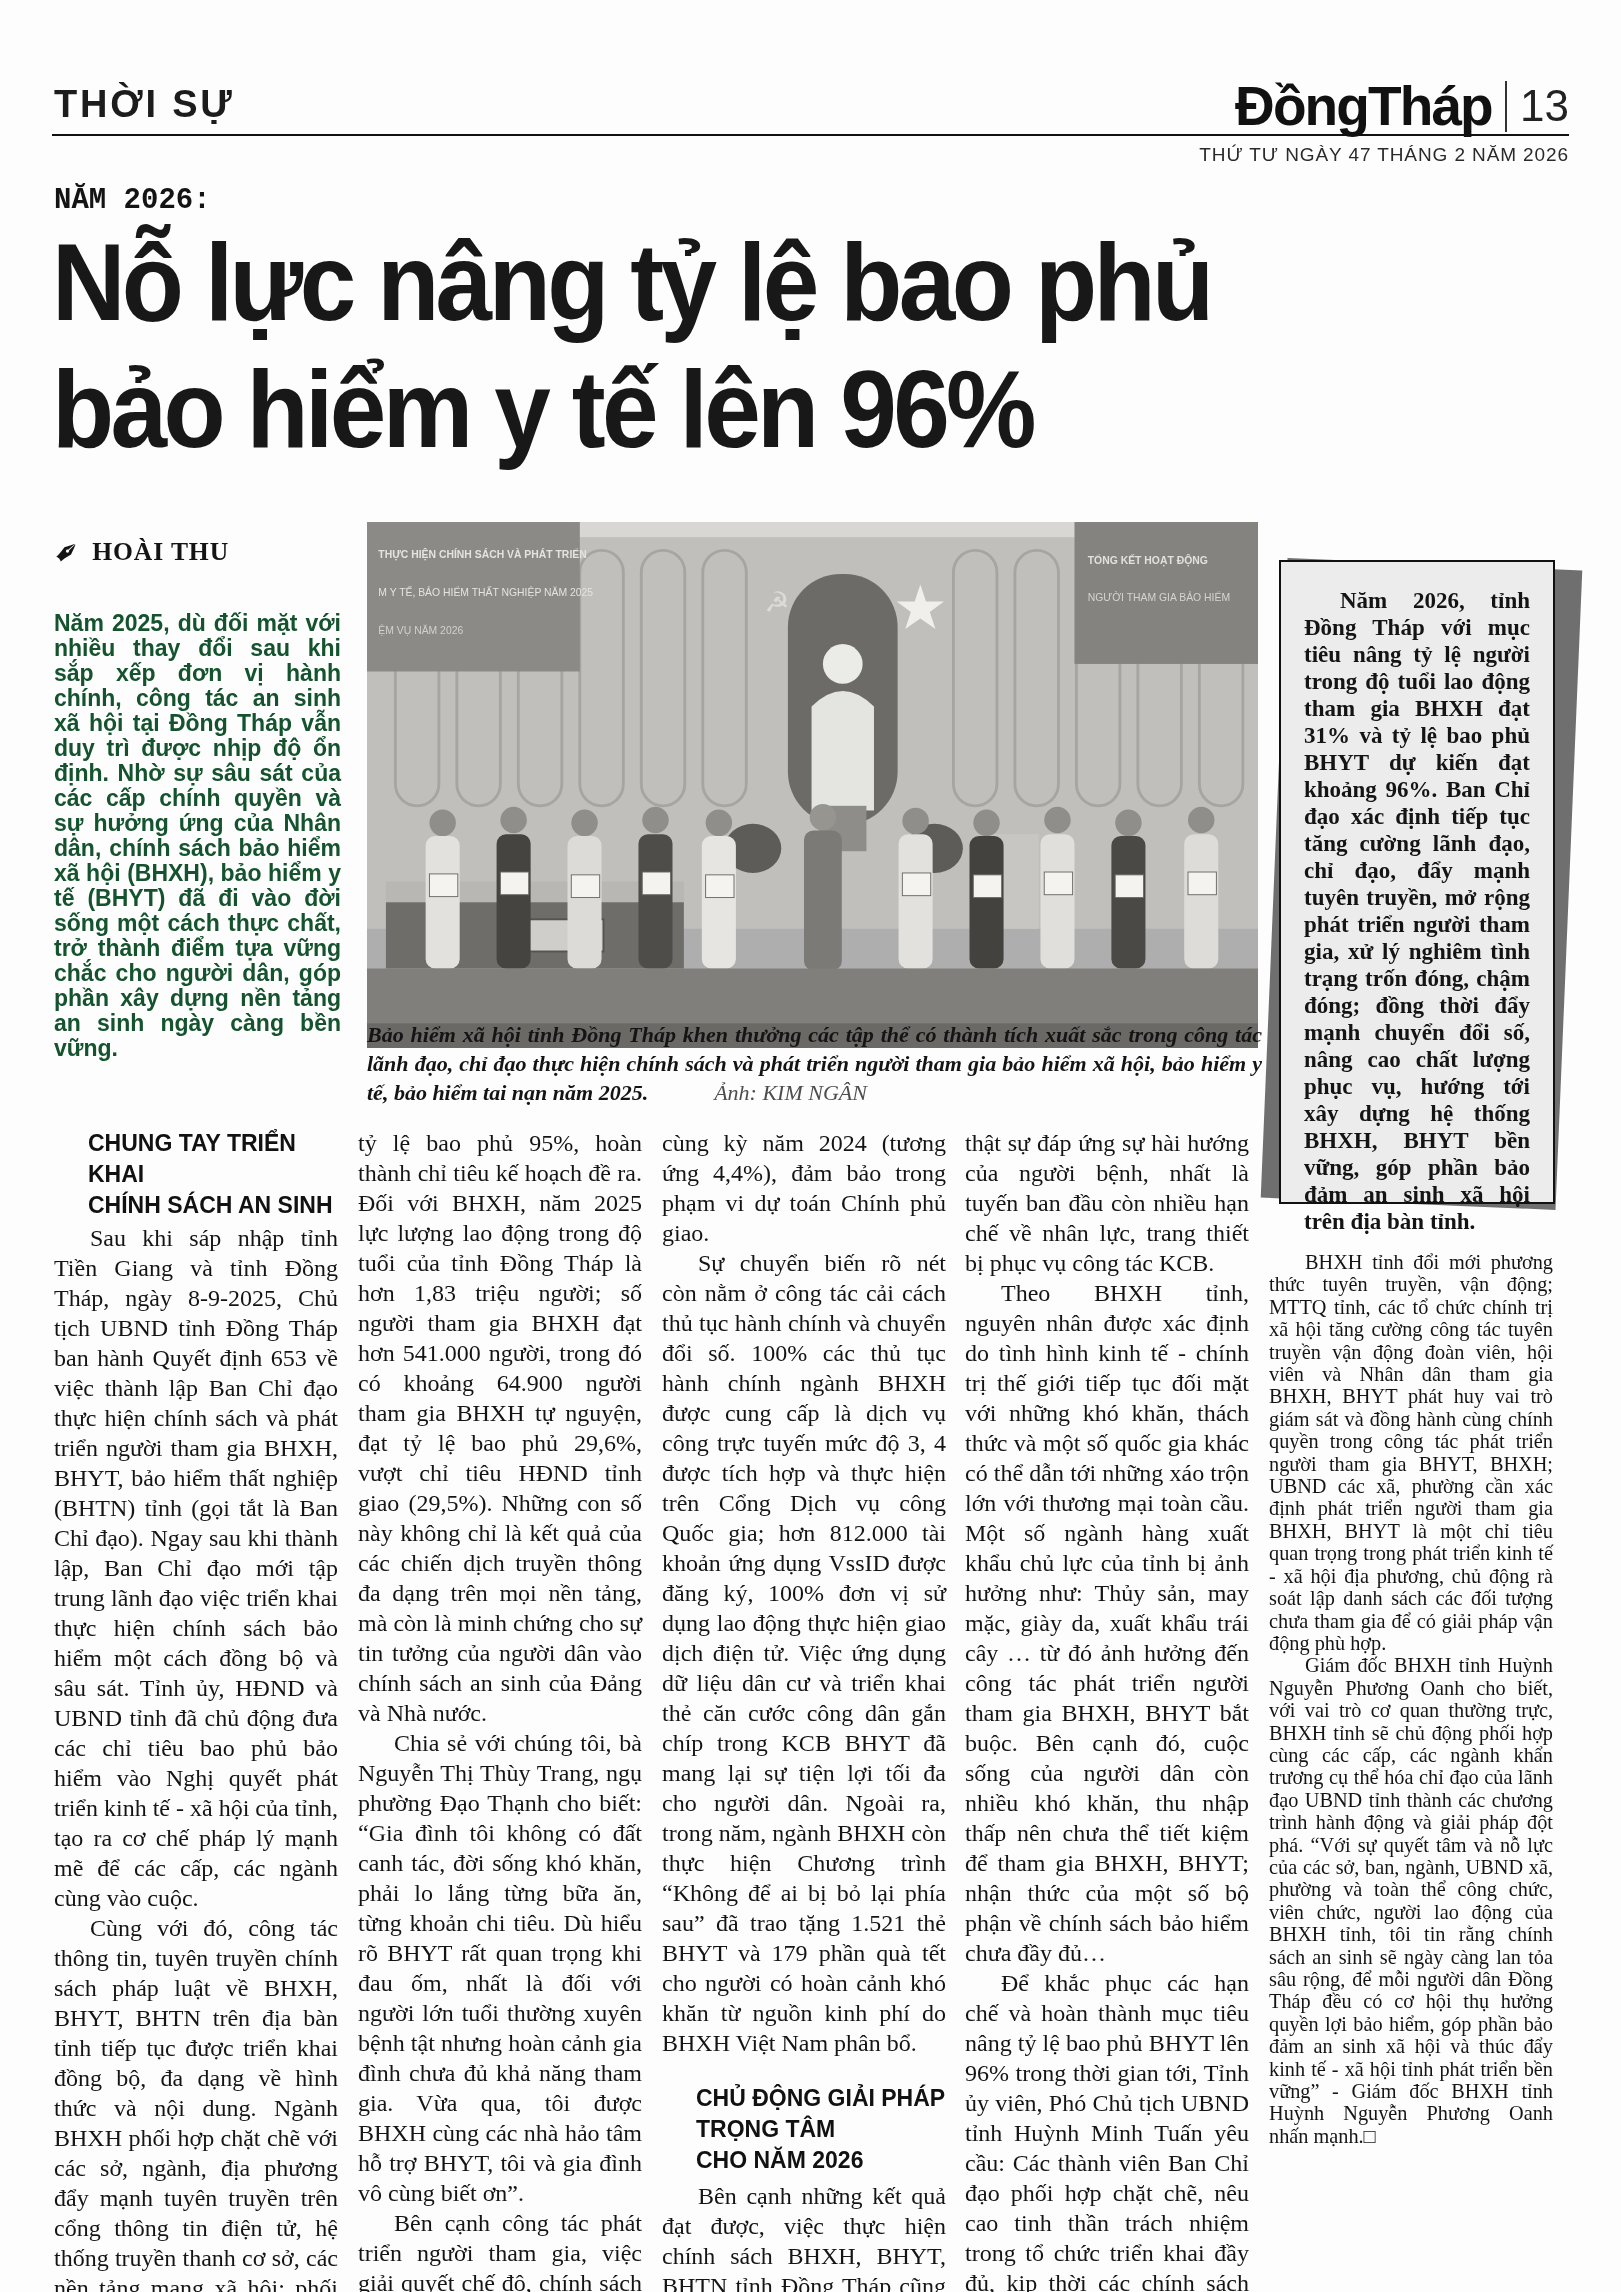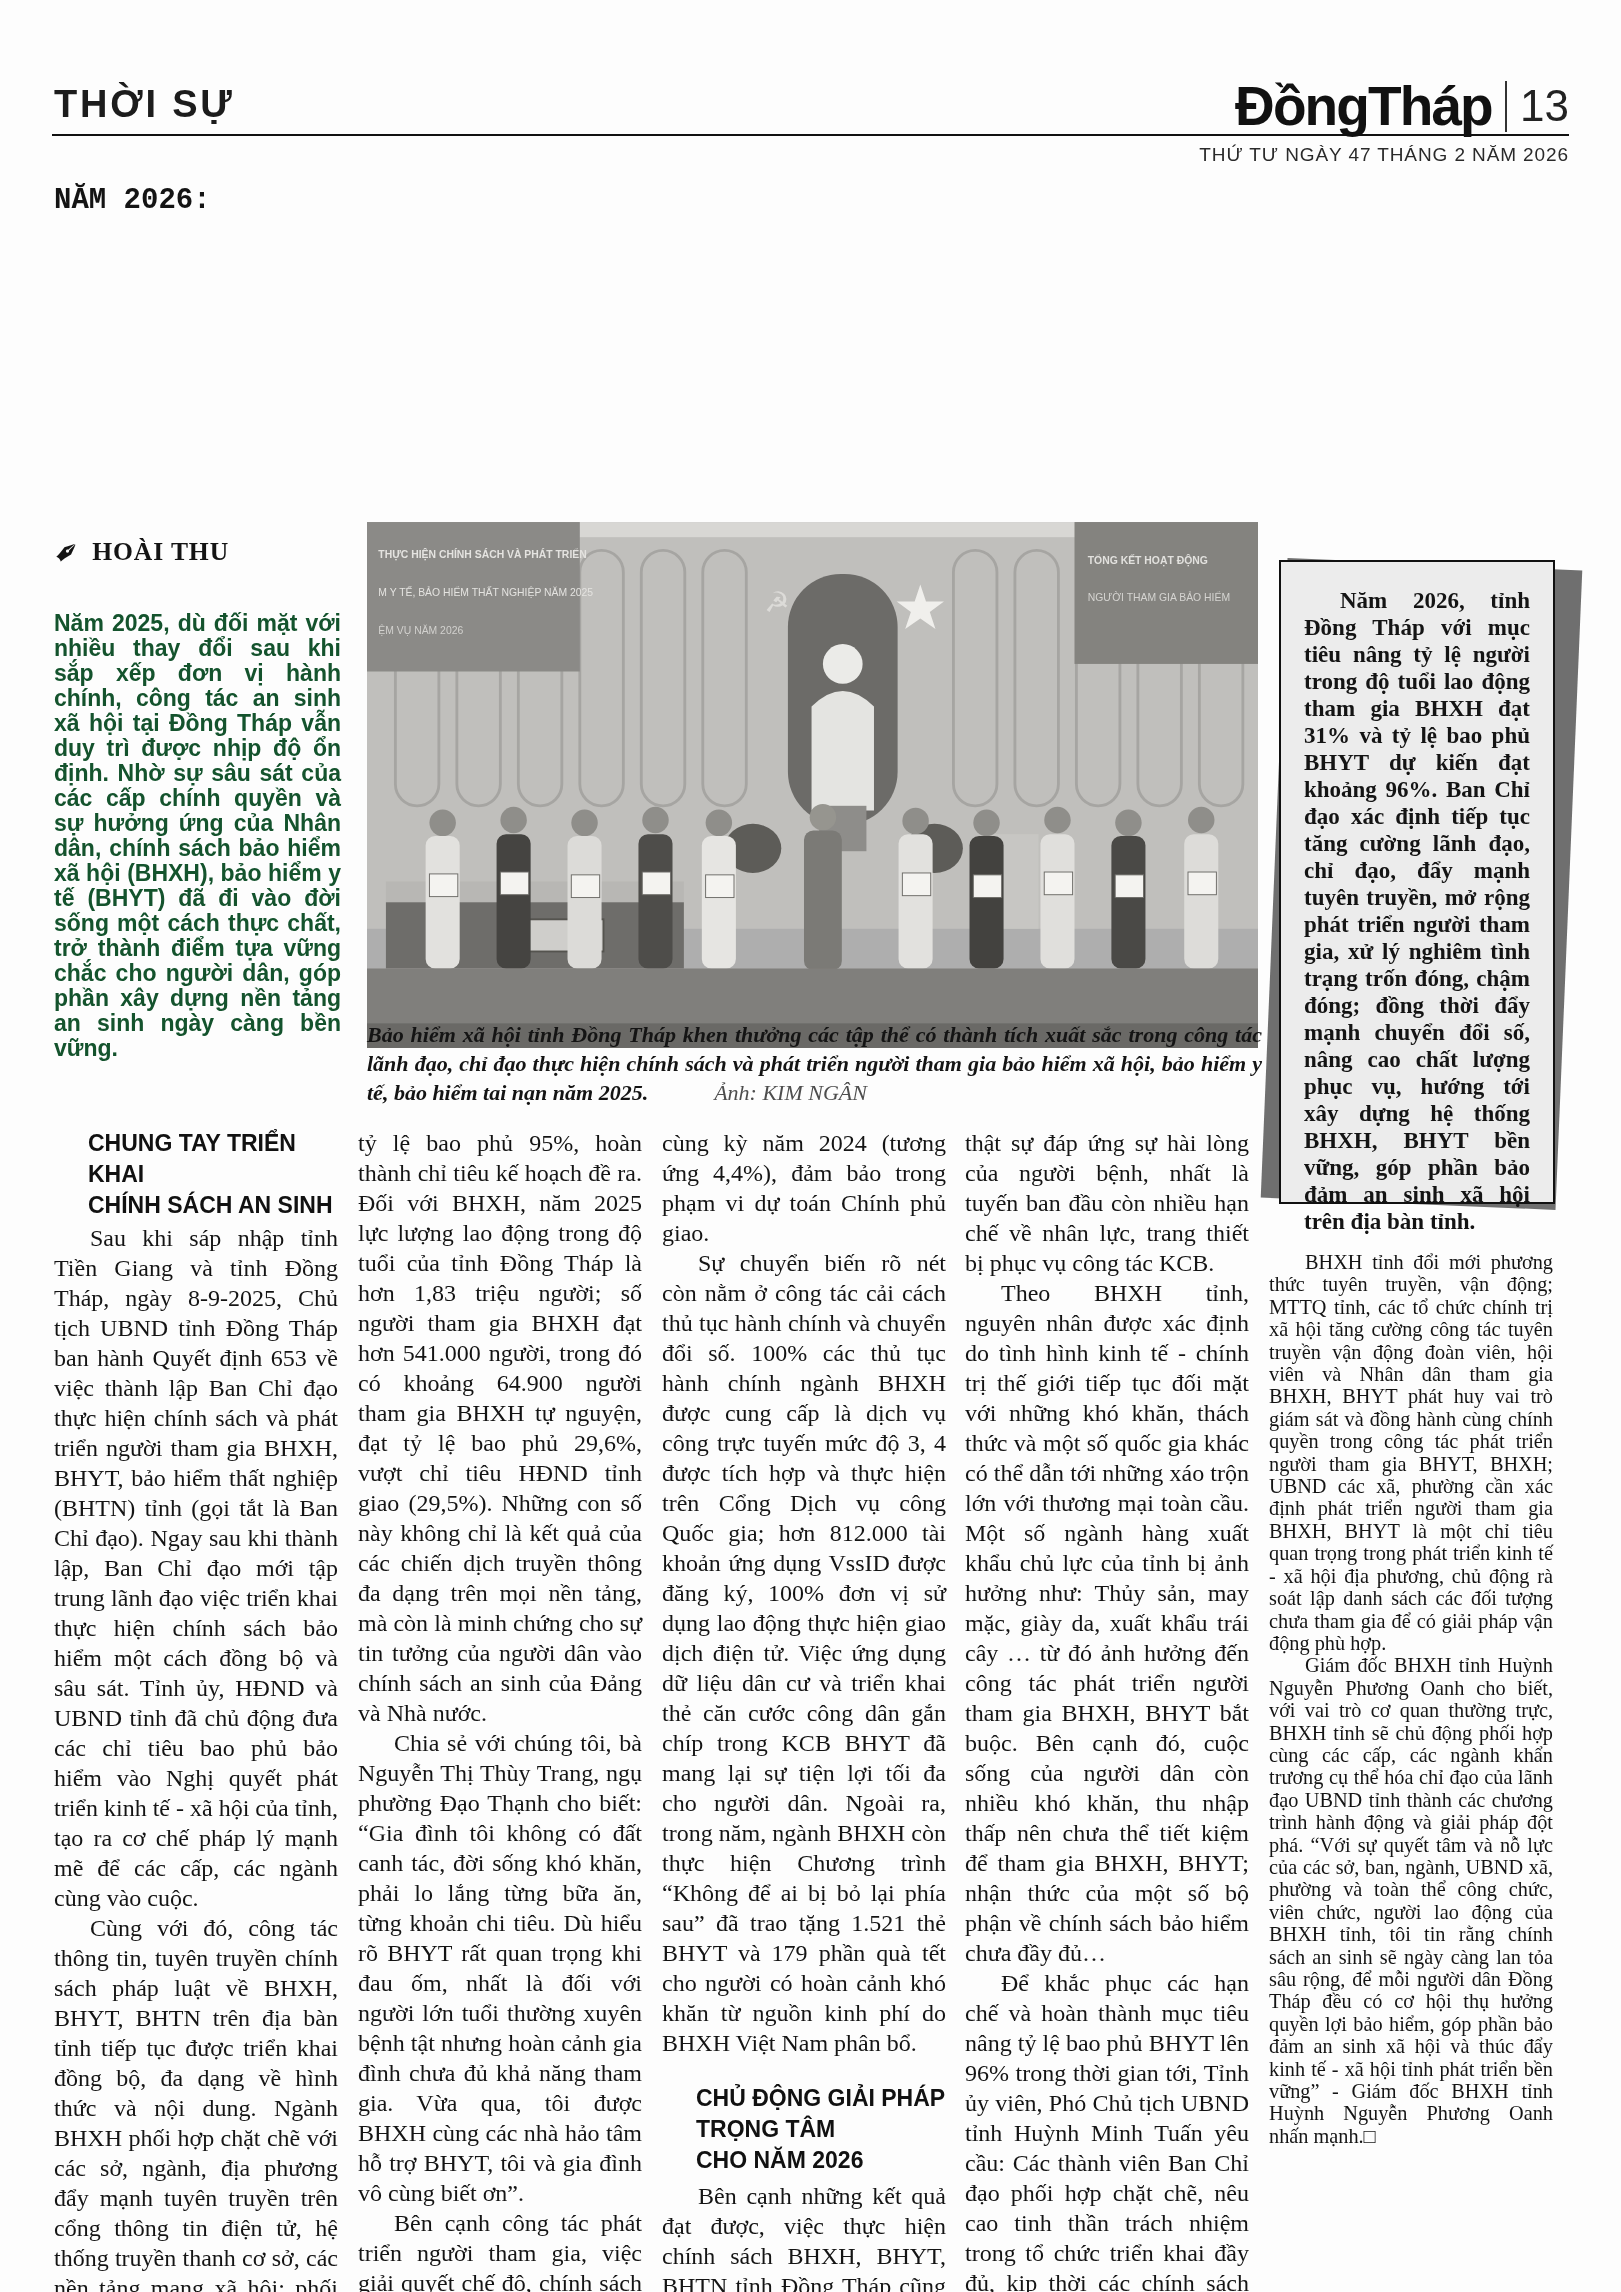--- a/index.html
+++ b/index.html
@@ -67,20 +67,24 @@
   <div class="section-label">THỜI SỰ</div>
   <div class="masthead-wrap">
     <span class="masthead">ĐồngTháp</span>
     <span class="mast-divider"></span>
     <span class="page-number">13</span>
   </div>
   <div class="header-rule"></div>
   <div class="date-line">THỨ TƯ NGÀY 47 THÁNG 2 NĂM 2026</div>
 
   <div class="kicker">NĂM 2026:</div>
+  <div class="headline">
+    <div class="hl-line">Nỗ lực nâng tỷ lệ bao phủ</div>
+    <div class="hl-line">bảo hiểm y tế lên 96%</div>
+  </div>
 
   <div class="byline">
     <span class="pen-icon">✒</span>
     <span class="byline-name">HOÀI THU</span>
   </div>
   <div class="lede">Năm 2025, dù đối mặt với nhiều thay đổi sau khi sắp xếp đơn vị hành chính, công tác an sinh xã hội tại Đồng Tháp vẫn duy trì được nhịp độ ổn định. Nhờ sự sâu sát của các cấp chính quyền và sự hưởng ứng của Nhân dân, chính sách bảo hiểm xã hội (BHXH), bảo hiểm y tế (BHYT) đã đi vào đời sống một cách thực chất, trở thành điểm tựa vững chắc cho người dân, góp phần xây dựng nền tảng an sinh ngày càng bền vững.</div>
 
   <div class="photo">
     <svg width="891" height="526" viewBox="0 0 942 556">
       <rect x="0" y="0" width="942" height="556" fill="#aeaeae"></rect>
@@ -215,21 +219,21 @@
   <div class="col" id="col3">
     <p class="cont">cùng kỳ năm 2024 (tương ứng 4,4%), đảm bảo trong phạm vi dự toán Chính phủ giao.</p>
     <p>Sự chuyển biến rõ nét còn nằm ở công tác cải cách thủ tục hành chính và chuyển đổi số. 100% các thủ tục hành chính ngành BHXH được cung cấp là dịch vụ công trực tuyến mức độ 3, 4 được tích hợp và thực hiện trên Cổng Dịch vụ công Quốc gia; hơn 812.000 tài khoản ứng dụng VssID được đăng ký, 100% đơn vị sử dụng lao động thực hiện giao dịch điện tử. Việc ứng dụng dữ liệu dân cư và triển khai thẻ căn cước công dân gắn chíp trong KCB BHYT đã mang lại sự tiện lợi tối đa cho người dân. Ngoài ra, trong năm, ngành BHXH còn thực hiện Chương trình “Không để ai bị bỏ lại phía sau” đã trao tặng 1.521 thẻ BHYT và 179 phần quà tết cho người có hoàn cảnh khó khăn từ nguồn kinh phí do BHXH Việt Nam phân bổ.</p>
     <h3 class="subhead mid">CHỦ ĐỘNG GIẢI PHÁP
 TRỌNG TÂM
 CHO NĂM 2026</h3>
     <p>Bên cạnh những kết quả đạt được, việc thực hiện chính sách BHXH, BHYT, BHTN tỉnh Đồng Tháp cũng còn gặp không ít khó khăn, hạn chế như: Tình trạng chậm đóng BHXH, BHYT, BHTN còn xảy ra ở nhiều đơn vị, doanh nghiệp. Việc phát triển người tham gia BHXH tự nguyện và BHYT hộ gia đình chưa bền vững; vẫn còn khoảng 5% dân số chưa tham gia BHYT. Chất lượng công tác KCB BHYT từng bước được nâng cao nhưng vẫn chưa</p>
   </div>
 
   <div class="col" id="col4">
-    <p class="cont">thật sự đáp ứng sự hài lòng của người bệnh, nhất là tuyến ban đầu còn nhiều hạn chế về nhân lực, trang thiết bị phục vụ công tác KCB.</p>
+    <p class="cont">thật sự đáp ứng sự hài hướng của người bệnh, nhất là tuyến ban đầu còn nhiều hạn chế về nhân lực, trang thiết bị phục vụ công tác KCB.</p>
     <p>Theo BHXH tỉnh, nguyên nhân được xác định do tình hình kinh tế - chính trị thế giới tiếp tục đối mặt với những khó khăn, thách thức và một số quốc gia khác có thể dẫn tới những xáo trộn lớn với thương mại toàn cầu. Một số ngành hàng xuất khẩu chủ lực của tỉnh bị ảnh hưởng như: Thủy sản, may mặc, giày da, xuất khẩu trái cây … từ đó ảnh hưởng đến công tác phát triển người tham gia BHXH, BHYT bắt buộc. Bên cạnh đó, cuộc sống của người dân còn nhiều khó khăn, thu nhập thấp nên chưa thể tiết kiệm để tham gia BHXH, BHYT; nhận thức của một số bộ phận về chính sách bảo hiểm chưa đầy đủ…</p>
     <p>Để khắc phục các hạn chế và hoàn thành mục tiêu nâng tỷ lệ bao phủ BHYT lên 96% trong thời gian tới, Tỉnh ủy viên, Phó Chủ tịch UBND tỉnh Huỳnh Minh Tuấn yêu cầu: Các thành viên Ban Chỉ đạo phối hợp chặt chẽ, nêu cao tinh thần trách nhiệm trong tổ chức triển khai đầy đủ, kịp thời các chính sách chế độ BHXH, BHYT, BHTN đảm bảo hiệu quả, thực chất. Chủ động lồng ghép vào chỉ tiêu nhiệm vụ phát triển BHXH, BHYT, BHTN vào kế hoạch, chương trình công tác cơ quan, đơn vị. Sở Giáo dục và Đào tạo cần chỉ đạo sát sao để đảm bảo 100% học sinh, sinh viên tham gia BHYT, coi đây là tiêu chí thi đua quan trọng của các trường học.</p>
   </div>
 
   <div class="col" id="col5">
     <p>BHXH tỉnh đổi mới phương thức tuyên truyền, vận động; MTTQ tỉnh, các tổ chức chính trị xã hội tăng cường công tác tuyên truyền vận động đoàn viên, hội viên và Nhân dân tham gia BHXH, BHYT phát huy vai trò giám sát và đồng hành cùng chính quyền trong công tác phát triển người tham gia BHYT, BHXH; UBND các xã, phường cần xác định phát triển người tham gia BHXH, BHYT là một chỉ tiêu quan trọng trong phát triển kinh tế - xã hội địa phương, chủ động rà soát lập danh sách các đối tượng chưa tham gia để có giải pháp vận động phù hợp.</p>
     <p>Giám đốc BHXH tỉnh Huỳnh Nguyễn Phương Oanh cho biết, với vai trò cơ quan thường trực, BHXH tỉnh sẽ chủ động phối hợp cùng các cấp, các ngành khẩn trương cụ thể hóa chỉ đạo của lãnh đạo UBND tỉnh thành các chương trình hành động và giải pháp đột phá. “Với sự quyết tâm và nỗ lực của các sở, ban, ngành, UBND xã, phường và toàn thể công chức, viên chức, người lao động của BHXH tỉnh, tôi tin rằng chính sách an sinh sẽ ngày càng lan tỏa sâu rộng, để mỗi người dân Đồng Tháp đều có cơ hội thụ hưởng quyền lợi bảo hiểm, góp phần bảo đảm an sinh xã hội và thúc đẩy kinh tế - xã hội tỉnh phát triển bền vững” - Giám đốc BHXH tỉnh Huỳnh Nguyễn Phương Oanh nhấn mạnh.□</p>
   </div>
 
 </div>

